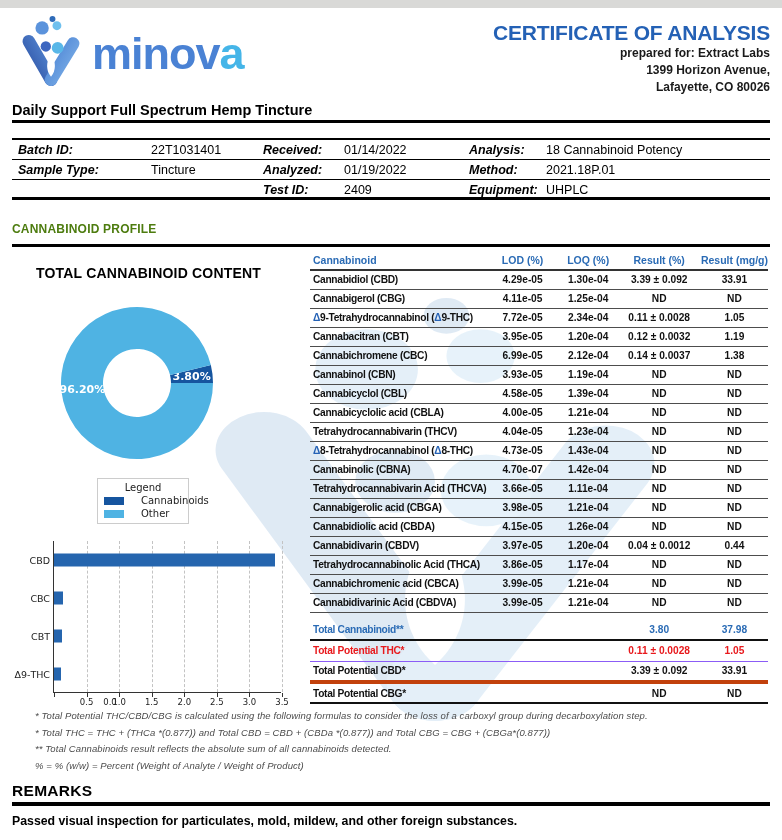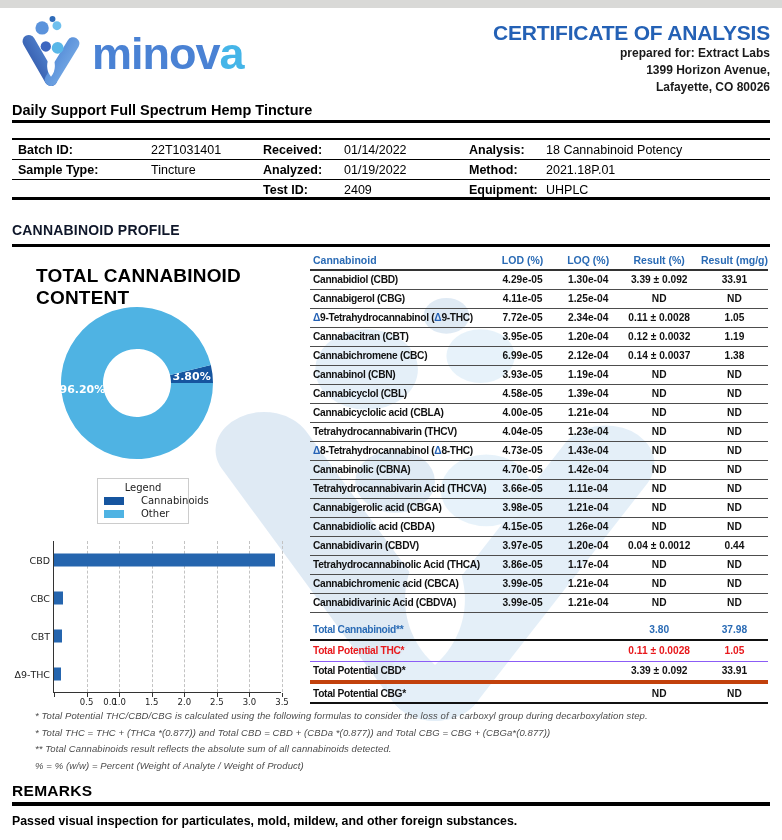--- a/index.html
+++ b/index.html
@@ -21,27 +21,27 @@
   .product-title { position:absolute; left:12px; top:102px; font-size:14.5px; font-weight:bold; color:#000; }
   .rule { position:absolute; left:12px; width:758px; background:#000; }
   .rule-product { top:120px; height:3px; }
   .rule-section { top:244px; height:3px; }
 
   
   .info { position:absolute; left:12px; top:138px; width:758px; display:grid;
           grid-template-columns:133px 112px 81px 125px 77px 230px; border-top:2.5px solid #000; }
   .info .cell { height:20px; line-height:20px; font-size:12.5px; padding-left:6px; border-bottom:1.5px solid #000; white-space:nowrap; }
   .info .r3 { border-bottom:3px solid #000; }
-  .info .il { font-weight:bold; }
-
-  .section-title { position:absolute; left:12px; top:222px; color:#0f172a; font-weight:bold; font-size:14px; letter-spacing:.2px; }
+  .info .il { font-weight:bold;font-style:italic; }
+
+  .section-title { position:absolute; left:12px; top:222px; color:#4d7c0f; font-weight:bold; font-size:12px; letter-spacing:.2px; }
 
   
   .left-col { position:absolute; left:20px; top:252px; width:290px; height:460px; }
-  .chart-title { position:absolute; left:16px; top:13px; font-size:19px; font-weight:bold; letter-spacing:.2px; }
+  .chart-title { position:absolute; left:16px; top:13px; font-size:14px; font-weight:bold; letter-spacing:.2px; }
   .donut-svg { position:absolute; left:22px; top:36px; width:190px; height:190px; }
   .slice-label { fill:#fff; font:bold 11px "DejaVu Sans", sans-serif; text-anchor:middle; }
 
   .legend-box { position:absolute; left:77px; top:226px; width:92px; background:#fff; border:1px solid #ccc; padding:3px 6px 4px 6px; }
   .legend-title { text-align:center; font:10px "DejaVu Sans", sans-serif; color:#222; margin-bottom:2px; }
   .legend-row { display:flex; align-items:center; font:10px "DejaVu Sans", sans-serif; color:#222; margin-top:2px;gap:12px; }
   .legend-swatch { width:20px; height:8px; margin-right:5px; flex:none; }
 
   
   .bar-plot { position:absolute; left:33px; top:289px; width:228px; height:152px;
@@ -302,21 +302,21 @@
         </tr>
         <tr class="data-row">
           <td class="name"><span class="delta">Δ</span>8-Tetrahydrocannabinol (<span class="delta">Δ</span>8-THC)</td>
           <td class="val">4.73e-05</td>
           <td class="val">1.43e-04</td>
           <td class="val">ND</td>
           <td class="val">ND</td>
         </tr>
         <tr class="data-row">
           <td class="name">Cannabinolic (CBNA)</td>
-          <td class="val">4.70e-05</td>
+          <td class="val">4.70e-07</td>
           <td class="val">1.42e-04</td>
           <td class="val">ND</td>
           <td class="val">ND</td>
         </tr>
         <tr class="data-row">
           <td class="name">Tetrahydrocannabivarin Acid (THCVA)</td>
           <td class="val">3.66e-05</td>
           <td class="val">1.11e-04</td>
           <td class="val">ND</td>
           <td class="val">ND</td>

